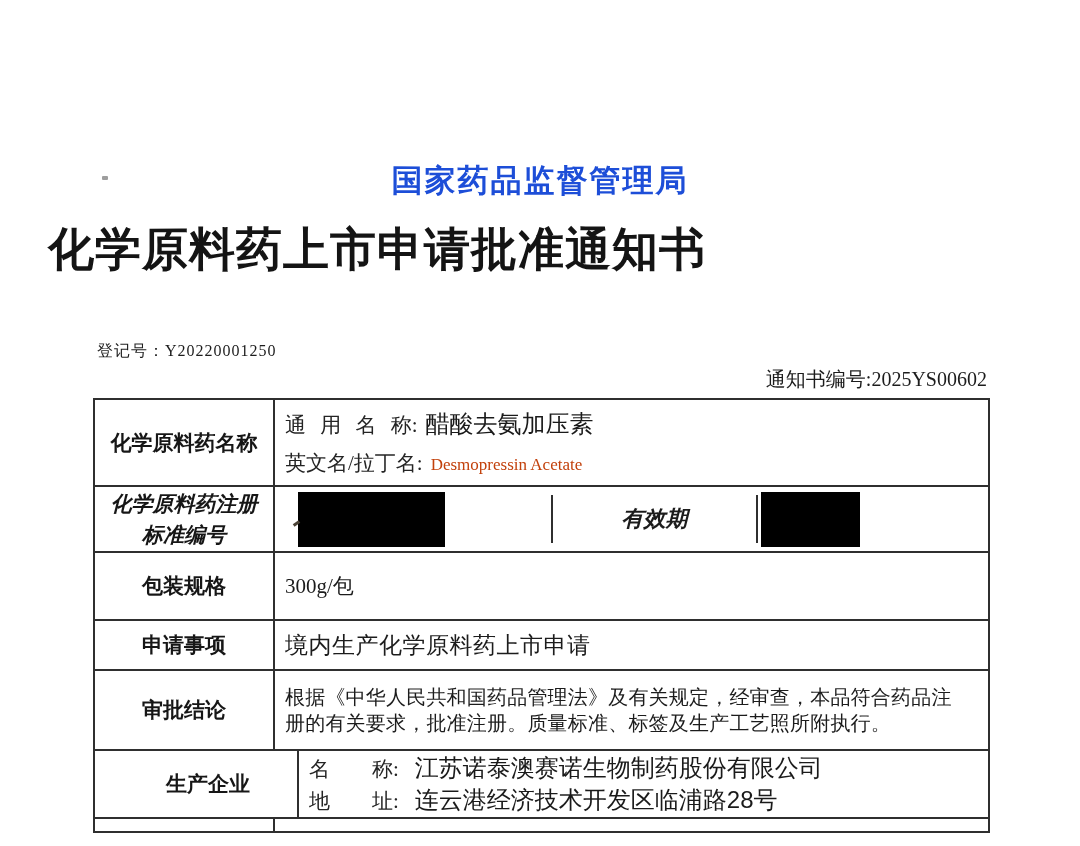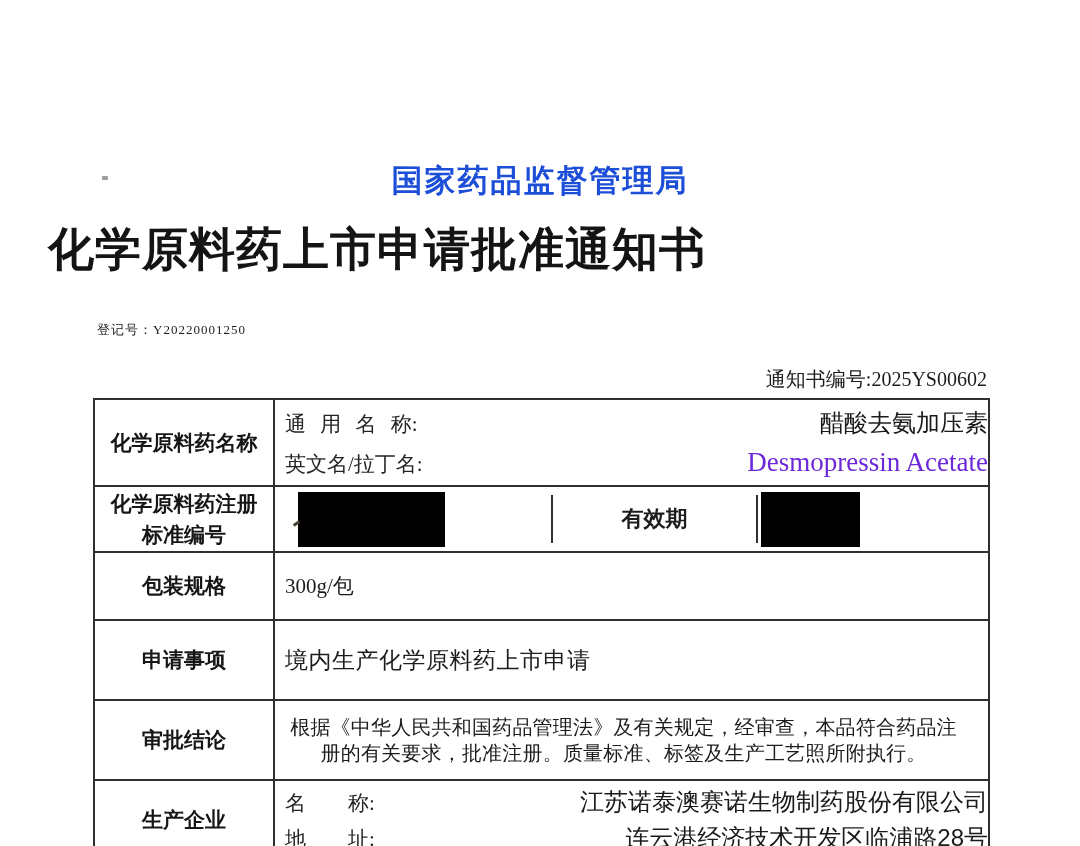--- a/index.html
+++ b/index.html
@@ -39,45 +39,45 @@
   .speck {
     position: absolute;
     left: 102px; top: 176px;
     width: 6px; height: 4px;
     background: #8d8d8d;
     border-radius: 1px;
     opacity: .85;
   }
   .reg-line {
     position: absolute;
-    left: 97px; top: 321px;
-    font-size: 13px;
+    left: 97px; top: 341px;
+    font-size: 16px;
     letter-spacing: 1px;
   }
   .notice-line {
     position: absolute;
     right: 93px; top: 366px;
     font-size: 20px;
   }
 
   .form-table {
     position: absolute;
     left: 93px; top: 398px;
     width: 897px;
     border: 2.5px solid #2f2f2f;
     background: #fff;
   }
   .trow { display: flex; border-top: 2px solid #2f2f2f; }
   .trow.first { border-top: none; }
   .r1 { height: 85px; }
-  .r2 { height: 66px; }
+  .r2 { height: 66px; font-style: italic; }
   .r3 { height: 68px; }
-  .r4 { height: 80px; }
+  .r4 { height: 50px; }
   .r5 { height: 80px; }
-  .r6 { height: 80px; }
+  .r6 { height: 68px; padding-left: 24px; }
   .r7 { height: 14px; }
 
   .lcell {
     width: 180px;
     flex: 0 0 180px;
     border-right: 2px solid #2f2f2f;
     display: flex;
     flex-direction: column;
     align-items: center;
     justify-content: center;
@@ -89,46 +89,45 @@
   }
   .ccell {
     flex: 1;
     display: flex;
     flex-direction: column;
     justify-content: space-evenly;
     padding-left: 10px;
     min-width: 0;
   }
   .ccell.center-v { justify-content: center; }
-  .fline { display: flex; align-items: baseline; white-space: nowrap; justify-content: space-between; }
+  .fline { display: flex; align-items: baseline; white-space: nowrap; }
   .flabel { font-size: 21px; color: #242424; }
   .spread { word-spacing: 9px; }
-  .fvalue { margin-left: 0; }
+  .fvalue { margin-left: 8px; }
   .value-heiti {
     font-family: "Liberation Sans", "DejaVu Sans", sans-serif;
     font-weight: 500;
     font-size: 24px;
     color: #1a1a1a;
   }
-  .value-serif { font-size: 27px; color: #6d28d9; }
+  .value-serif { font-size: 17px; color: #c2410c; }
   .value-company {
     font-family: "Liberation Sans", "DejaVu Sans", sans-serif;
     font-weight: 500;
     font-size: 24px;
     margin-left: 16px;
     color: #1a1a1a;
   }
   .pkg-value { font-size: 21px; }
   .app-value { font-size: 23px; letter-spacing: .5px; }
   .conclusion {
     font-size: 20px;
     line-height: 26px;
     padding-right: 26px;
     letter-spacing: .2px;
-    text-align: center;
   }
 
   
   .subrow { flex: 1; display: flex; padding: 8px; }
   .sub1 {
     flex: 0 0 270px;
     border-right: 2px solid #2f2f2f;
     display: flex; align-items: center;
     position: relative;
   }

